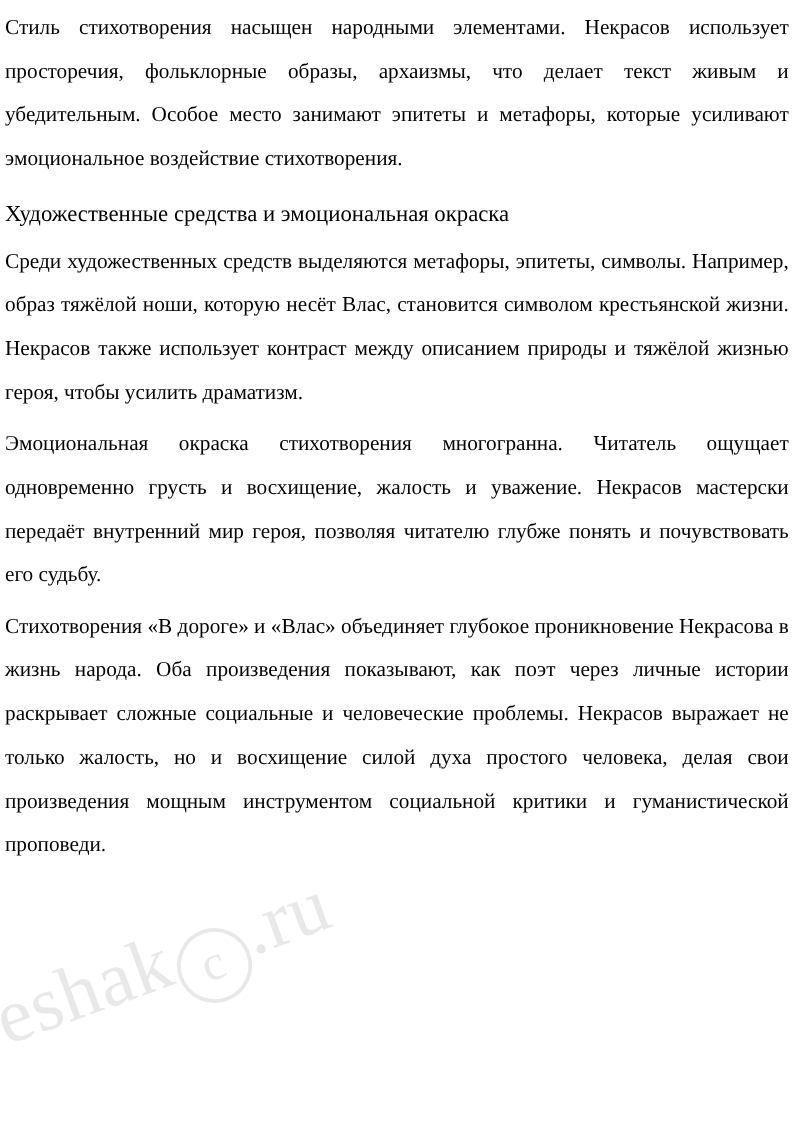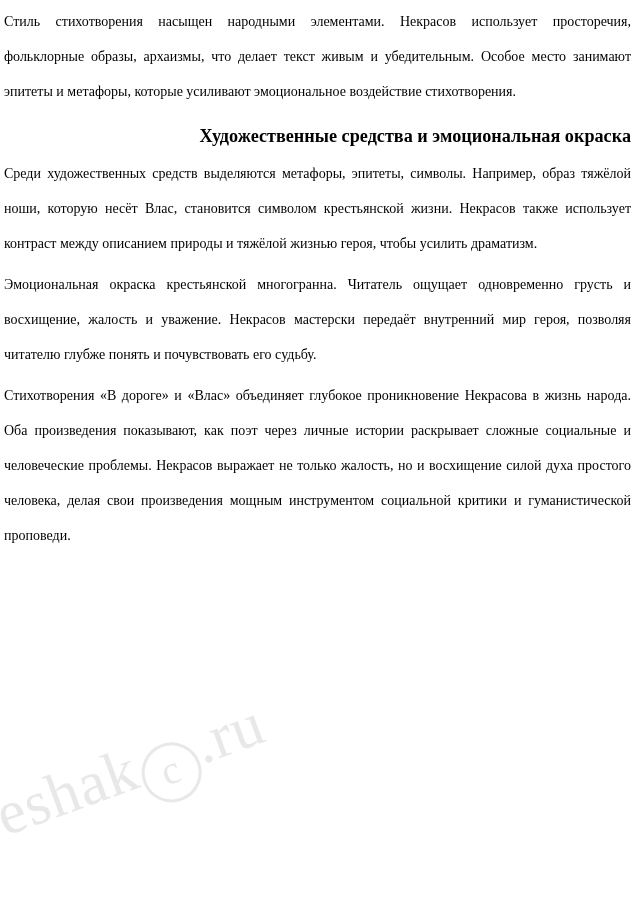--- a/index.html
+++ b/index.html
@@ -21,32 +21,32 @@
     height: 899px;
     box-sizing: border-box;
     padding: 4px 4px 0 4px;
   }
   .content {
     position: relative;
     z-index: 2;
   }
   p.para {
     margin: 0 0 6px 0;
-    font-size: 14px;
+    font-size: 17px;
     line-height: 35px;
     text-align: justify;
     text-justify: inter-word;
     hyphens: none;
   }
   h2.heading {
     margin: 10px 0 2px 0;
     font-size: 18.2px;
     line-height: 35px;
-    font-weight: bold;
-    text-align: right;
+    font-weight: normal;
+    text-align: left;
   }
   
   .watermark {
     position: absolute;
     left: -6px;
     bottom: 30px;
     z-index: 1;
     font-family: "Liberation Serif", "DejaVu Serif", serif;
     font-size: 62px;
     color: rgba(150, 150, 150, 0.22);
@@ -80,19 +80,19 @@
   </div>
 
   <div class="content">
 
     <p class="para">Стиль стихотворения насыщен народными элементами. Некрасов использует просторечия, фольклорные образы, архаизмы, что делает текст живым и убедительным. Особое место занимают эпитеты и метафоры, которые усиливают эмоциональное воздействие стихотворения.</p>
 
     <h2 class="heading">Художественные средства и эмоциональная окраска</h2>
 
     <p class="para">Среди художественных средств выделяются метафоры, эпитеты, символы. Например, образ тяжёлой ноши, которую несёт Влас, становится символом крестьянской жизни. Некрасов также использует контраст между описанием природы и тяжёлой жизнью героя, чтобы усилить драматизм.</p>
 
-    <p class="para">Эмоциональная окраска крестьянской многогранна. Читатель ощущает одновременно грусть и восхищение, жалость и уважение. Некрасов мастерски передаёт внутренний мир героя, позволяя читателю глубже понять и почувствовать его судьбу.</p>
+    <p class="para">Эмоциональная окраска стихотворения многогранна. Читатель ощущает одновременно грусть и восхищение, жалость и уважение. Некрасов мастерски передаёт внутренний мир героя, позволяя читателю глубже понять и почувствовать его судьбу.</p>
 
 
     <p class="para">Стихотворения «В дороге» и «Влас» объединяет глубокое проникновение Некрасова в жизнь народа. Оба произведения показывают, как поэт через личные истории раскрывает сложные социальные и человеческие проблемы. Некрасов выражает не только жалость, но и восхищение силой духа простого человека, делая свои произведения мощным инструментом социальной критики и гуманистической проповеди.</p>
 
   </div>
 </div>
 
 </body></html>

